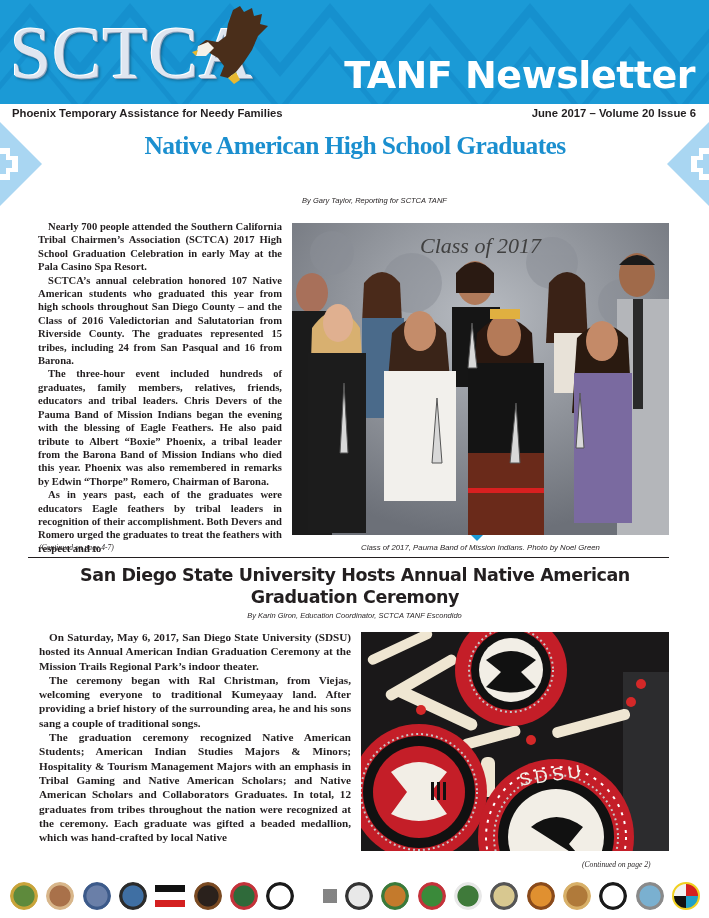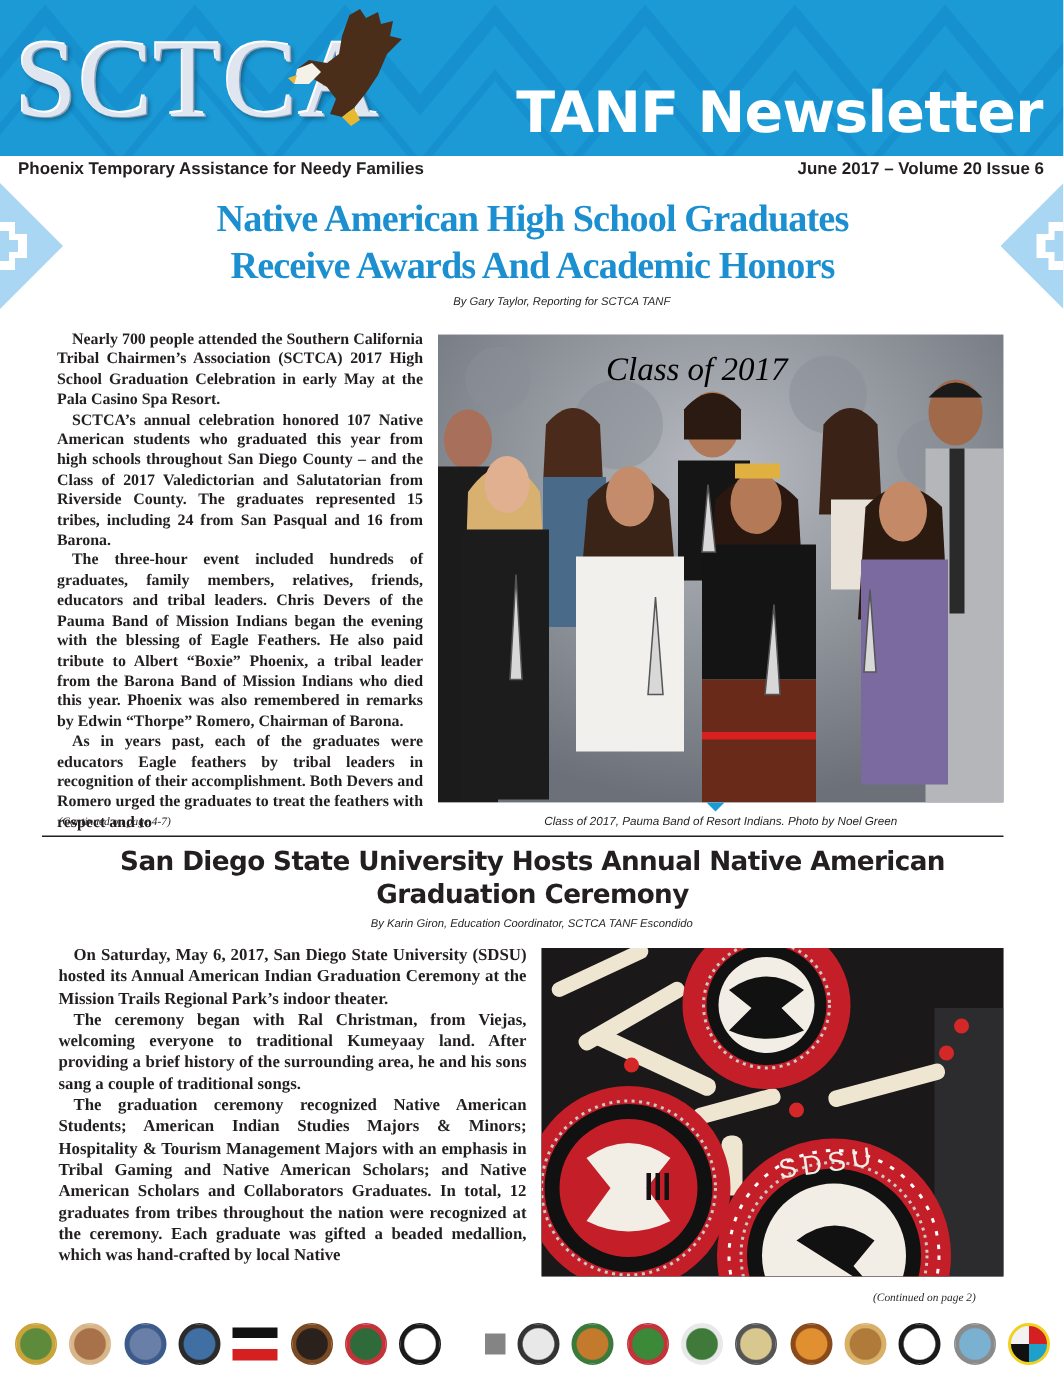--- a/index.html
+++ b/index.html
@@ -64,22 +64,22 @@
   .continued {
     position: absolute; font-family: Liberation Serif, serif; font-style: italic; font-size: 7.6px; color: #231f20;
   }
   .a1-cont { left: 39px; top: 543px; }
 
   .photo1 {
     position: absolute; left: 292px; top: 223px; width: 377px; height: 312px;
     overflow: hidden; background: #9a9ea5;
   }
   .photo1 .photo-title {
-    position: absolute; left: 112px; top: 10px; font-family: "Liberation Serif", serif;
-    font-style: italic; font-size: 22px; color: #000000;
+    position: absolute; left: 128px; top: 10px; font-family: "Liberation Serif", serif;
+    font-style: italic; font-size: 22px; color: #404040;
   }
   .caption-marker {
     position: absolute; left: 471px; top: 535px; width: 0; height: 0;
     border-left: 6px solid transparent; border-right: 6px solid transparent; border-top: 6px solid #1b9ad6;
   }
   .caption1 {
     position: absolute; left: 292px; width: 377px; top: 543px; text-align: center;
     font-family: "Liberation Sans", sans-serif; font-style: italic; font-size: 7.8px; color: #231f20;
   }
   .rule { position: absolute; left: 28px; width: 641px; top: 557px; height: 1px; background: #231f20; }
@@ -136,27 +136,26 @@
 </svg>
 <svg class="ornament right" viewBox="0 0 42 84">
   <polygon points="42,0 0,42 42,84" fill="#a9d6f2"></polygon>
   <path d="M42,26 H32 V34 H24 V50 H32 V58 H42 Z" fill="#ffffff"></path>
   <path d="M42,32 H36 V38 H30 V46 H36 V52 H42 Z" fill="#a9d6f2"></path>
 </svg>
 
 <article>
   <h1 class="headline1">
     <span>Native American High School Graduates</span><br>
-    <span>Receive Awards And Academic Honors</span>
   </h1>
   <div class="byline byline1">By Gary Taylor, Reporting for SCTCA TANF</div>
 
   <div class="col-text a1-text">
     <p>Nearly 700 people attended the Southern California Tribal Chairmen’s Association (SCTCA) 2017 High School Graduation Celebration in early May at the Pala Casino Spa Resort.</p>
-    <p>SCTCA’s annual celebration honored 107 Native American students who graduated this year from high schools throughout San Diego County – and the Class of 2017 Valedictorian and Salutatorian from Riverside County. The graduates represented 15 tribes, including 24 from San Pasqual and 16 from Barona.</p>
+    <p>SCTCA’s annual celebration honored 107 Native American students who graduated this year from high schools throughout San Diego County – and the Class of 2016 Valedictorian and Salutatorian from Riverside County. The graduates represented 15 tribes, including 24 from San Pasqual and 16 from Barona.</p>
     <p>The three-hour event included hundreds of graduates, family members, relatives, friends, educators and tribal leaders. Chris Devers of the Pauma Band of Mission Indians began the evening with the blessing of Eagle Feathers. He also paid tribute to Albert “Boxie” Phoenix, a tribal leader from the Barona Band of Mission Indians who died this year. Phoenix was also remembered in remarks by Edwin “Thorpe” Romero, Chairman of Barona.</p>
     <p>As in years past, each of the graduates were educators Eagle feathers by tribal leaders in recognition of their accomplishment. Both Devers and Romero urged the graduates to treat the feathers with respect and to</p>
   </div>
   <div class="continued a1-cont">(Continued on page 4-7)</div>
 
   <div class="photo1">
     <svg width="377" height="312" viewBox="0 0 377 312">
       <defs>
         <radialGradient id="bg1" cx="50%" cy="30%" r="70%">
           <stop offset="0" stop-color="#b8bcc2"></stop>
@@ -211,21 +210,21 @@
         <path d="M52,160 L56,230 L48,230Z"></path>
           <path d="M145,175 L150,240 L140,240Z"></path>
           <path d="M224,180 L228,240 L218,240Z"></path>
           <path d="M288,170 L292,225 L284,225Z"></path>
           <path d="M180,100 L185,145 L176,145Z"></path>
       </g>
     </svg>
     <div class="photo-title">Class of 2017</div>
   </div>
   <div class="caption-marker"></div>
-  <div class="caption1">Class of 2017, Pauma Band of Resort Indians. Photo by Noel Green</div>
+  <div class="caption1">Class of 2017, Pauma Band of Mission Indians. Photo by Noel Green</div>
 </article>
 
 <div class="rule"></div>
 
 <article>
   <h2 class="headline2">
     <span>San Diego State University Hosts Annual Native American</span><br>
     <span>Graduation Ceremony</span>
   </h2>
   <div class="byline byline2">By Karin Giron, Education Coordinator, SCTCA TANF Escondido</div>

